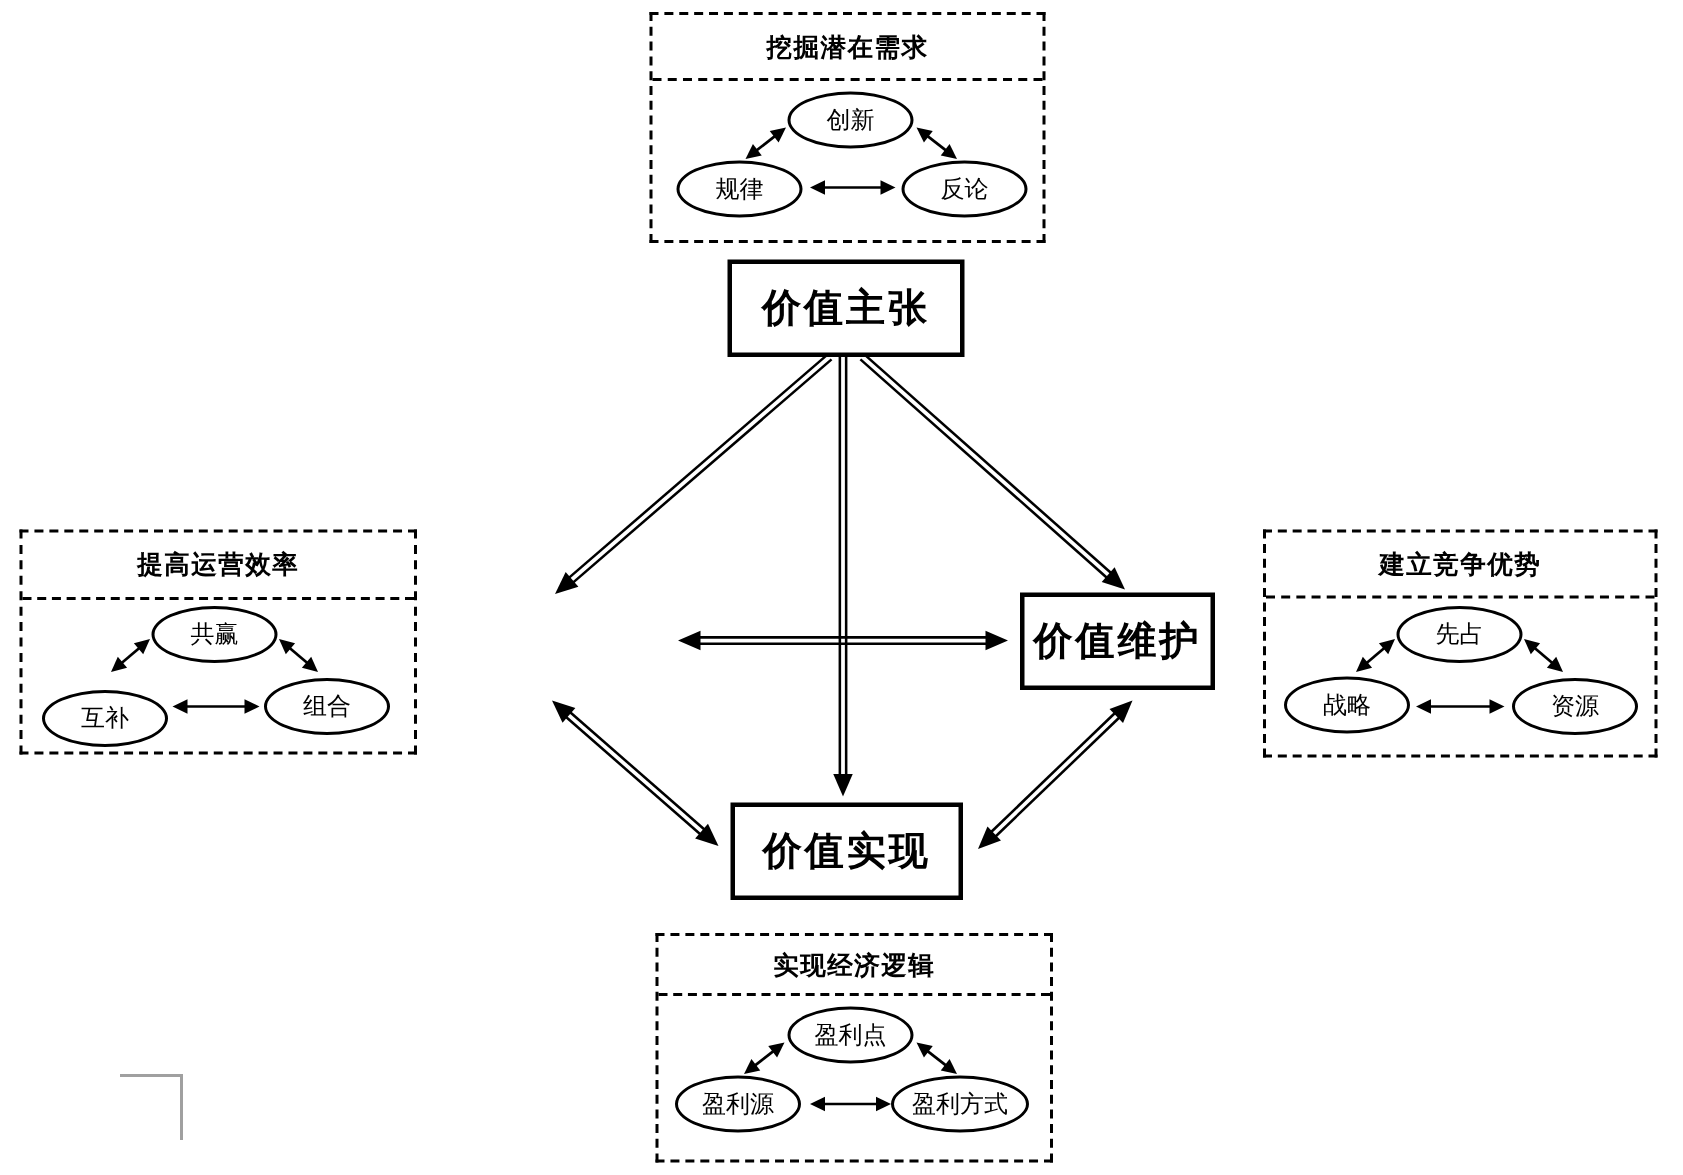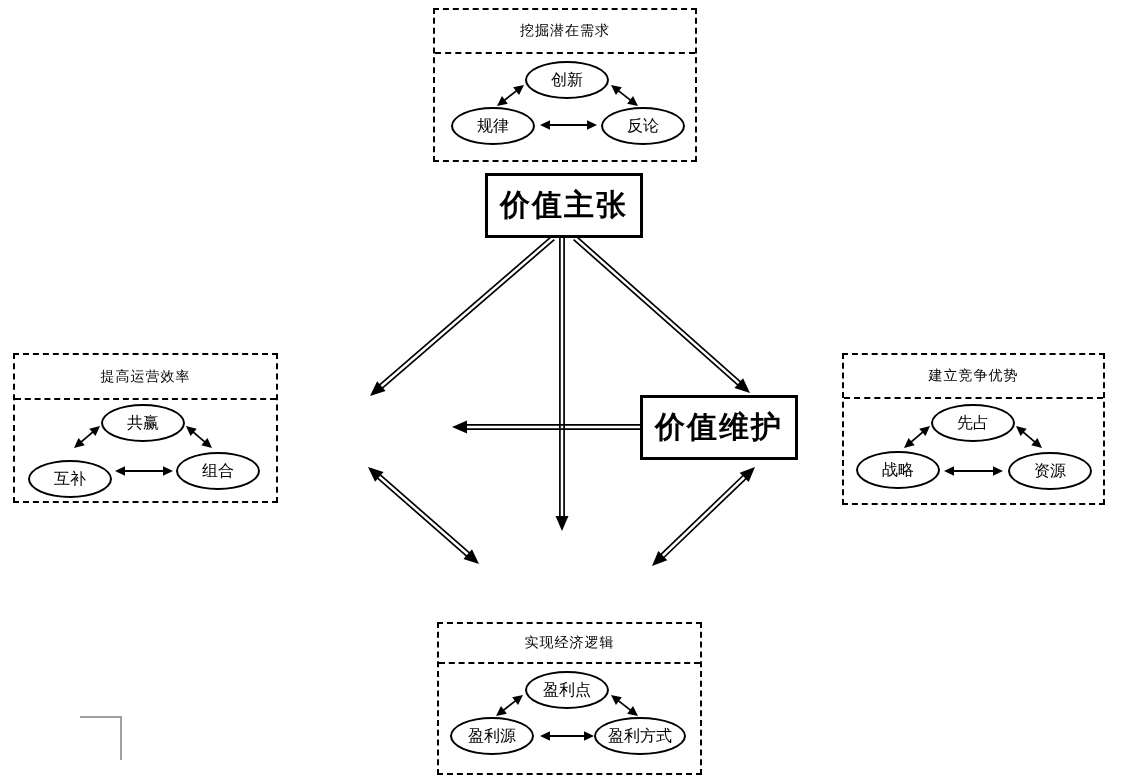--- a/index.html
+++ b/index.html
@@ -1,23 +1,23 @@
 <!DOCTYPE html>
 <html><head>
 <meta charset="utf-8">
 <style>
   html,body{margin:0;padding:0;background:#ffffff;}
   #canvas{position:relative;width:1122px;height:783px;background:#ffffff;overflow:hidden;
           font-family:"Liberation Sans","DejaVu Sans",sans-serif;color:#000;}
   #arrows{position:absolute;left:0;top:0;z-index:1;}
   .node{position:absolute;z-index:2;box-sizing:border-box;display:flex;align-items:center;justify-content:center;}
-  .box{border:3px solid #000;background:#fff;font-weight:bold;font-size:30px;letter-spacing:2px;}
+  .box{border:3px solid #000;background:#fff;font-weight:bold;font-size:26px;letter-spacing:2px;}
   .cluster{position:absolute;z-index:2;box-sizing:border-box;border:2.5px dashed #000;background:transparent;}
   .cluster-title{box-sizing:border-box;width:100%;border-bottom:2.5px dashed #000;display:flex;
-                 align-items:center;justify-content:center;font-weight:normal;font-size:14px;letter-spacing:1px;}
+                 align-items:center;justify-content:center;font-weight:bold;font-size:17px;letter-spacing:1px;}
   .ellipse{border:2.5px solid #000;border-radius:50%;background:#fff;font-weight:normal;font-size:16px;}
   .corner{position:absolute;z-index:2;border-top:2px solid #a0a0a0;border-right:2px solid #a0a0a0;}
 </style>
 </head>
 <body>
 
 <div id="canvas">
 
   <svg id="arrows" width="1122" height="783" viewBox="0 0 1122 783" xmlns="http://www.w3.org/2000/svg">
       <line x1="551.6276244284986" y1="236.41047639503327" x2="378.4675324592451" y2="385.9148180952632" stroke="#000000" stroke-width="1.7"></line>
@@ -73,21 +73,22 @@
       <polygon points="523,695 518.0533927711084,704.9282967785556 512.1595628813651,697.3505154917428" fill="#000000"></polygon>
       <line x1="617.3148177390107" y1="699.9115249081194" x2="631.6851822609893" y2="711.0884750918806" stroke="#000000" stroke-width="1.8"></line>
       <polygon points="611,695 621.8404371186349,697.3505154917428 615.9466072288916,704.9282967785556" fill="#000000"></polygon>
       <polygon points="638,716 627.1595628813651,713.6494845082572 633.0533927711084,706.0717032214444" fill="#000000"></polygon>
       <line x1="548" y1="736" x2="586" y2="736" stroke="#000000" stroke-width="1.8"></line>
       <polygon points="540,736 550,731.2 550,740.8" fill="#000000"></polygon>
       <polygon points="594,736 584,740.8 584,731.2" fill="#000000"></polygon>
     </svg>
 
   <div class="node box" style="left:485px;top:173px;width:158px;height:65px">价值主张</div>
-  <div class="node box" style="left:640px;top:395px;width:158px;height:65px">价值维护</div>
+  <div class="node box" style="left:680px;top:395px;width:130px;height:65px">价值维护</div>
+  <div class="node box" style="left:487px;top:535px;width:155px;height:65px">价值实现</div>
 
   <div class="cluster" style="left:433px;top:8px;width:264px;height:154px">
     <div class="cluster-title" style="height:44px">挖掘潜在需求</div>
   </div>
   <div class="node ellipse" style="left:525px;top:61px;width:84px;height:38px">创新</div>
   <div class="node ellipse" style="left:451px;top:107px;width:84px;height:38px">规律</div>
   <div class="node ellipse" style="left:601px;top:107px;width:84px;height:38px">反论</div>
 
   <div class="cluster" style="left:13px;top:353px;width:265px;height:150px">
     <div class="cluster-title" style="height:45px">提高运营效率</div>

